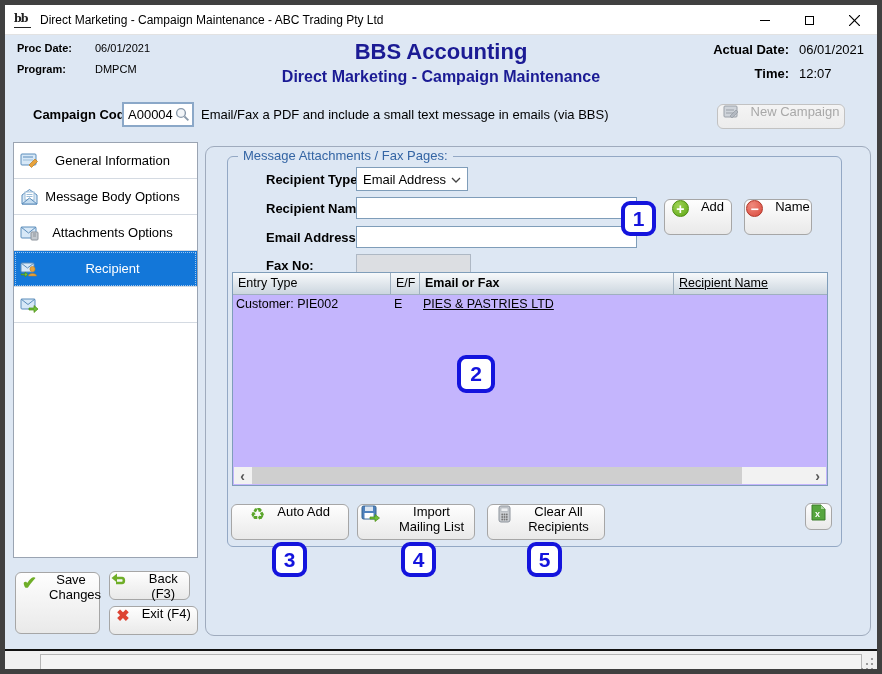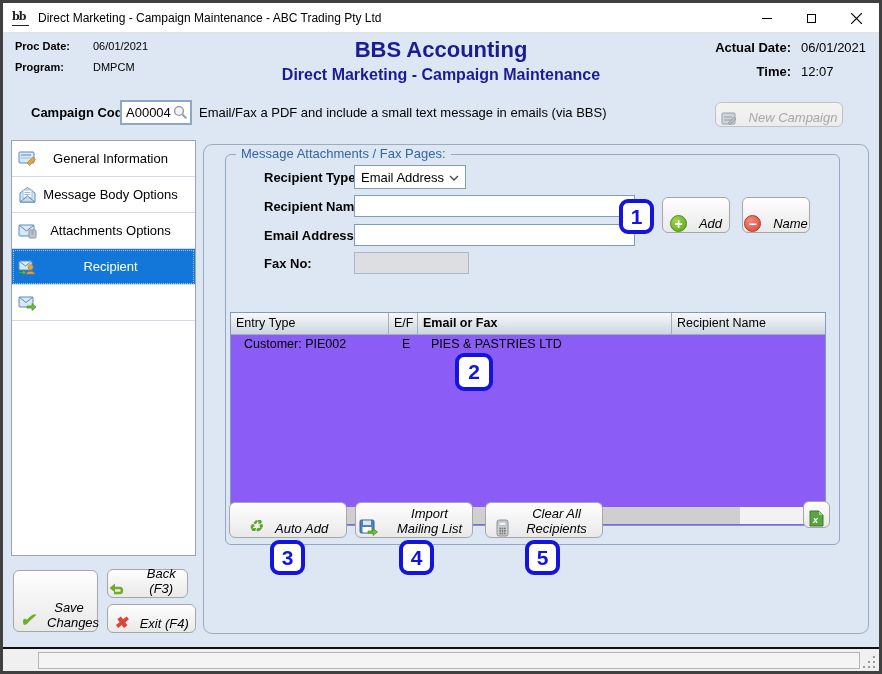--- a/index.html
+++ b/index.html
@@ -1,19 +1,19 @@
 <!DOCTYPE html>
 <html><head>
 <meta charset="utf-8">
 <style>
   html,body{margin:0;padding:0;background:#777;}
   *{box-sizing:border-box;}
   .window{
     position:relative;width:882px;height:674px;background:#dde7f3;
-    font-family:"Liberation Sans",sans-serif;border:3px solid #404040;
+    font-family:"Liberation Sans",sans-serif;border:5px solid #404040;
     overflow:hidden;
   }
   
   .titlebar{position:absolute;left:0;top:0;width:100%;height:30px;background:#fff;
     display:flex;align-items:center;border-bottom:1px solid #e2e2e2;}
   .app-icon{width:17px;height:17px;margin-left:9px;font-family:"DejaVu Serif",serif;
     font-weight:bold;font-size:11px;line-height:15px;color:#222;border-bottom:1px solid #222;
     letter-spacing:-1px;}
   .title-text{font-size:12px;color:#000;margin-left:9px;}
   .winbtns{position:absolute;right:0;top:0;height:30px;display:flex;}
@@ -30,23 +30,23 @@
   .hdr-right{position:absolute;right:10px;top:37px;font-size:13px;}
   .hdr-right .hdr-row b{width:86px;text-align:right;margin-right:10px;}
   .hdr-right .hdr-row span{width:68px;}
   
   .camp-label{position:absolute;left:28px;top:102px;font-size:13px;font-weight:bold;}
   .camp-input{position:absolute;left:117px;top:97px;width:72px;height:25px;
     border:2px solid #8ba8c8;background:#fff;font-size:13px;padding:2px 16px 2px 4px;
     font-family:"Liberation Sans",sans-serif;}
   .camp-search{position:absolute;left:170px;top:102px;width:15px;height:15px;}
   .camp-desc{position:absolute;left:196px;top:102px;font-size:13px;}
-  .btn{display:flex;align-items:flex-end;justify-content:center;gap:12px;
+  .btn{display:flex;align-items:flex-start;justify-content:center;gap:12px;
     background:linear-gradient(#fefefe,#e9e9e9);border:1px solid #a6a6a6;border-radius:6px;
-    font-size:13px;color:#000;text-align:center;line-height:1.15;font-style:italic;}
+    font-size:13px;color:#000;text-align:center;line-height:1.15;}
   .btn.disabled{color:#a8a8a8;background:linear-gradient(#f4f4f4,#ececec);border-color:#c2c2c2;}
   .new-campaign{position:absolute;left:712px;top:99px;width:128px;height:25px;}
   
   .sidebar{position:absolute;left:8px;top:137px;width:185px;height:416px;background:#fff;
     border:1px solid #9aa4b2;}
   .side-item{position:relative;height:36px;border-bottom:1px solid #d4dae2;display:flex;
     align-items:center;font-size:13px;color:#000;}
   .side-item .icon{position:absolute;left:6px;width:19px;height:19px;}
   .side-item .lbl{flex:1;text-align:center;padding-left:14px;}
   .side-item.selected{background:#1377d9;color:#fff;outline:1px dotted #9cc5ef;outline-offset:-2px;}
@@ -63,28 +63,28 @@
   .sel{position:absolute;left:128px;top:10px;width:112px;height:24px;border:1px solid #7f9db9;
     background:#fff;font-size:13px;display:flex;align-items:center;padding-left:6px;}
   .sel svg{position:absolute;right:6px;top:9px;}
   .fax{background:#dcdee2;border-color:#aeb8c4;width:115px;}
   .smallbtn{position:absolute;width:68px;height:36px;}
   .circle-ic{width:17px;height:17px;border-radius:50%;display:flex;align-items:center;
     justify-content:center;color:#fff;font-weight:bold;font-size:14px;line-height:1;}
   .circle-ic.green{background:radial-gradient(circle at 35% 30%,#9ed454,#5da515);border:1px solid #4c8c10;}
   .circle-ic.red{background:radial-gradient(circle at 35% 30%,#f08a7d,#d9473a);border:1px solid #b03528;}
   
-  .grid{position:absolute;left:227px;top:267px;width:596px;height:214px;background:#8b5cf6;
-    border:1px solid #7f9db9;margin-top:42px;}
+  .grid{position:absolute;left:227px;top:267px;width:596px;height:214px;background:#c4b5fd;
+    border:1px solid #7f9db9;}
   .grid-head{display:flex;height:22px;background:linear-gradient(#f7f9fb,#ccd6df);
     border-bottom:1px solid #9fb0bf;font-size:12.5px;}
   .gh{padding:3px 0 0 5px;border-right:1px solid #9fb0bf;overflow:hidden;white-space:nowrap;}
   .grid-row{display:flex;height:19px;font-size:12.5px;}
-  .gc{padding:2px 0 0 13px;overflow:hidden;white-space:nowrap;}
-  .c0{width:158px;} .c1{width:29px;} .c2{width:254px;font-weight:bold;} .c3{width:153px;border-right:none;}
+  .gc{padding:2px 0 0 3px;overflow:hidden;white-space:nowrap;}
+  .c0{width:158px;} .c1{width:29px;} .c2{width:254px;font-weight:bold;} .c3{width:153px;border-right:none;text-decoration:underline;}
   .hscroll{position:absolute;left:1px;bottom:1px;width:592px;height:17px;background:#f2f2f2;
     display:flex;align-items:center;}
   .scroll-arrow{width:17px;height:17px;display:flex;align-items:center;justify-content:center;
     font-size:14px;font-weight:bold;color:#555;}
   .scroll-thumb{position:absolute;left:18px;width:490px;height:17px;background:#cfcfcf;}
   
   .auto-add{position:absolute;left:226px;top:499px;width:118px;height:36px;}
   .import-btn{position:absolute;left:352px;top:499px;width:118px;height:36px;}
   .clear-all{position:absolute;left:482px;top:499px;width:118px;height:36px;}
   .excel-btn{position:absolute;left:800px;top:498px;width:27px;height:27px;}

